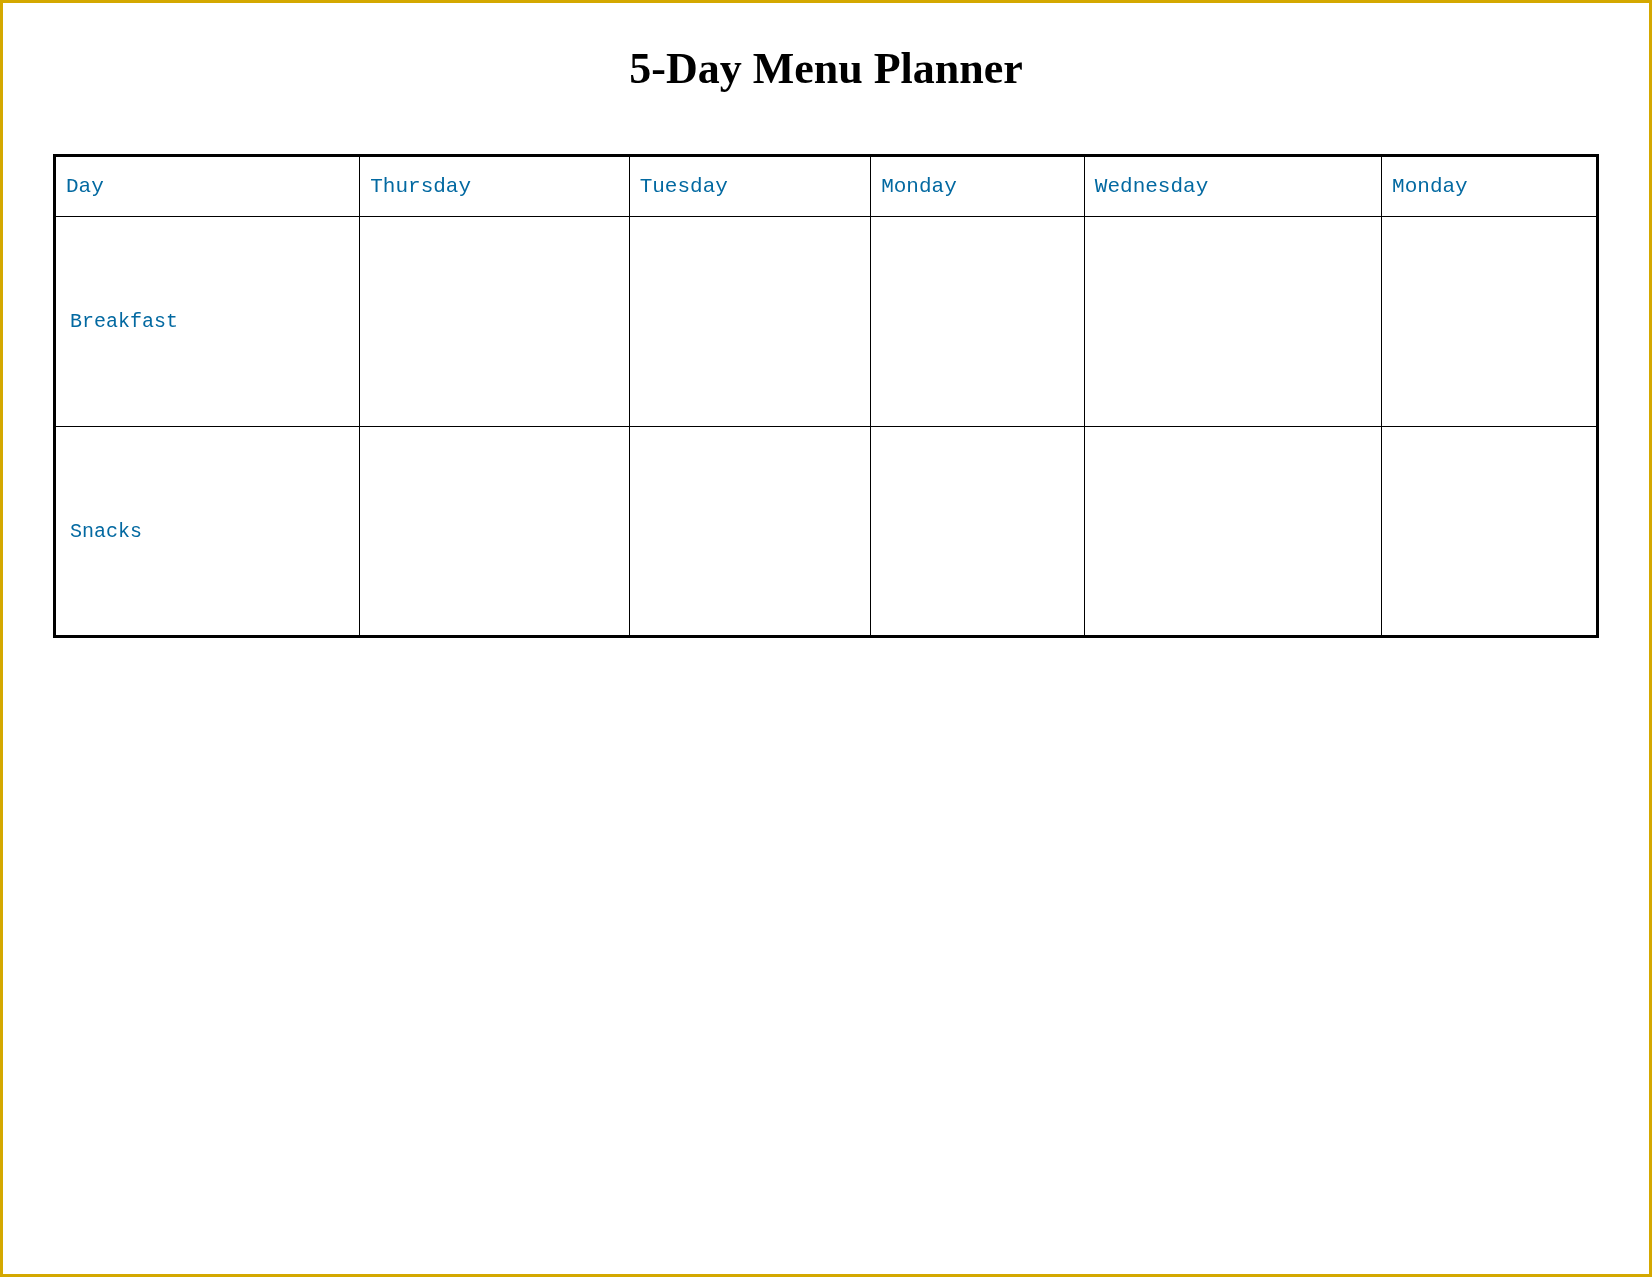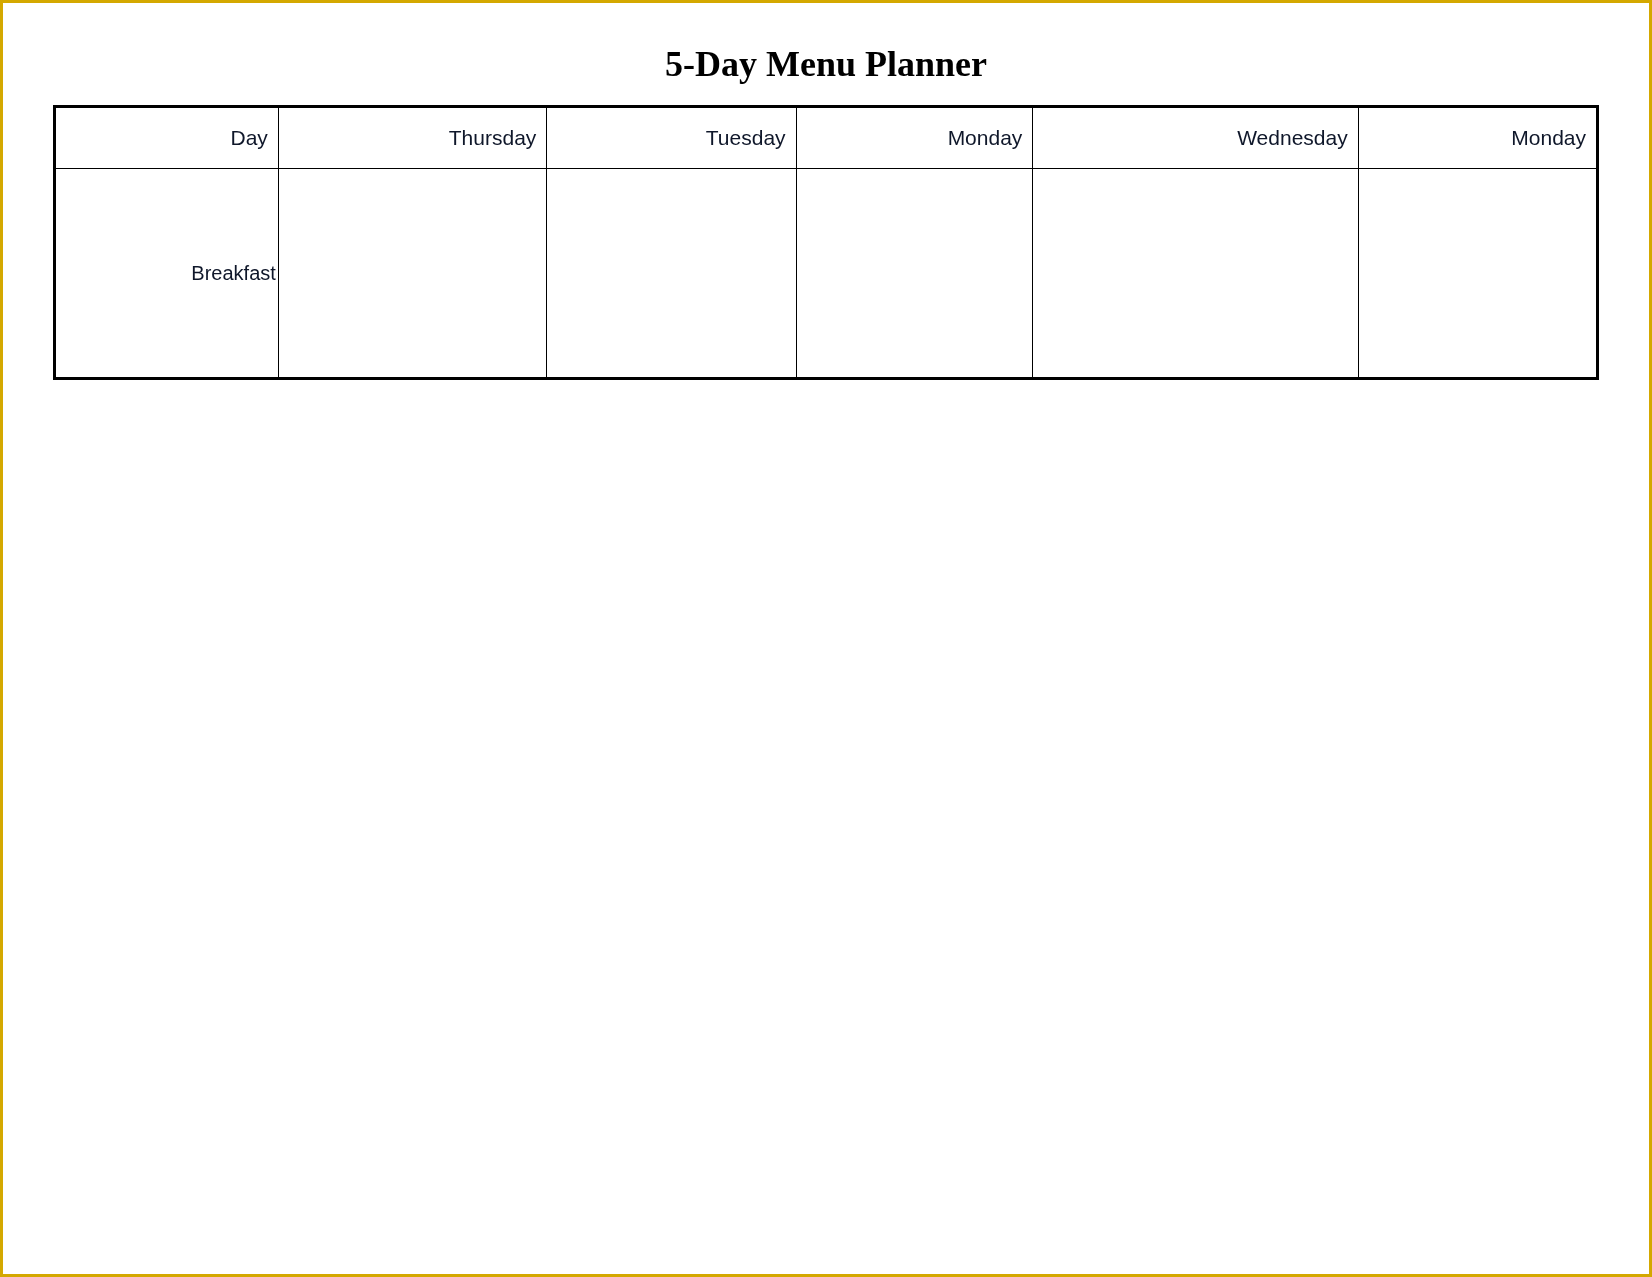--- a/index.html
+++ b/index.html
@@ -15,52 +15,52 @@
       border: 3px solid #d4a800;
       font-family: Arial, sans-serif;
       display: flex;
       flex-direction: column;
       align-items: center;
       justify-content: flex-start;
       padding: 40px 50px;
     }
 
     .page-title {
-      font-size: 36px;
+      font-size: 44px;
       font-weight: bold;
       font-family: 'Times New Roman', Times, serif;
-      margin-bottom: 20px;
+      margin-bottom: 60px;
       color: #000000;
     }
 
     .planner-table {
       width: 100%;
       border-collapse: collapse;
       border: 3px solid #000000;
     }
 
     .planner-table th,
     .planner-table td {
       border: 1.5px solid #000000;
-      text-align: right;
+      text-align: left;
       vertical-align: middle;
       font-size: 20px;
-      font-family: Liberation Sans, sans-serif;
-      color: #0f172a;
+      font-family: Liberation Mono, monospace;
+      color: #0369a1;
     }
 
     .planner-table thead tr th {
       padding: 18px 10px;
       font-weight: normal;
       font-size: 21px;
     }
 
     .planner-table tbody tr td {
       height: 210px;
-      padding: 2px;
+      padding: 14px;
     }
 
     .row-label {
       font-size: 20px;
       font-weight: normal;
     }
   </style>
 </head>
 <body>
 
@@ -79,14 +79,22 @@
   </thead>
   <tbody>
     <tr>
       <td class="row-label">Breakfast</td>
       <td></td>
       <td></td>
       <td></td>
       <td></td>
       <td></td>
     </tr>
+    <tr>
+      <td class="row-label">Snacks</td>
+      <td></td>
+      <td></td>
+      <td></td>
+      <td></td>
+      <td></td>
+    </tr>
   </tbody>
 </table>
 
 </body></html>

